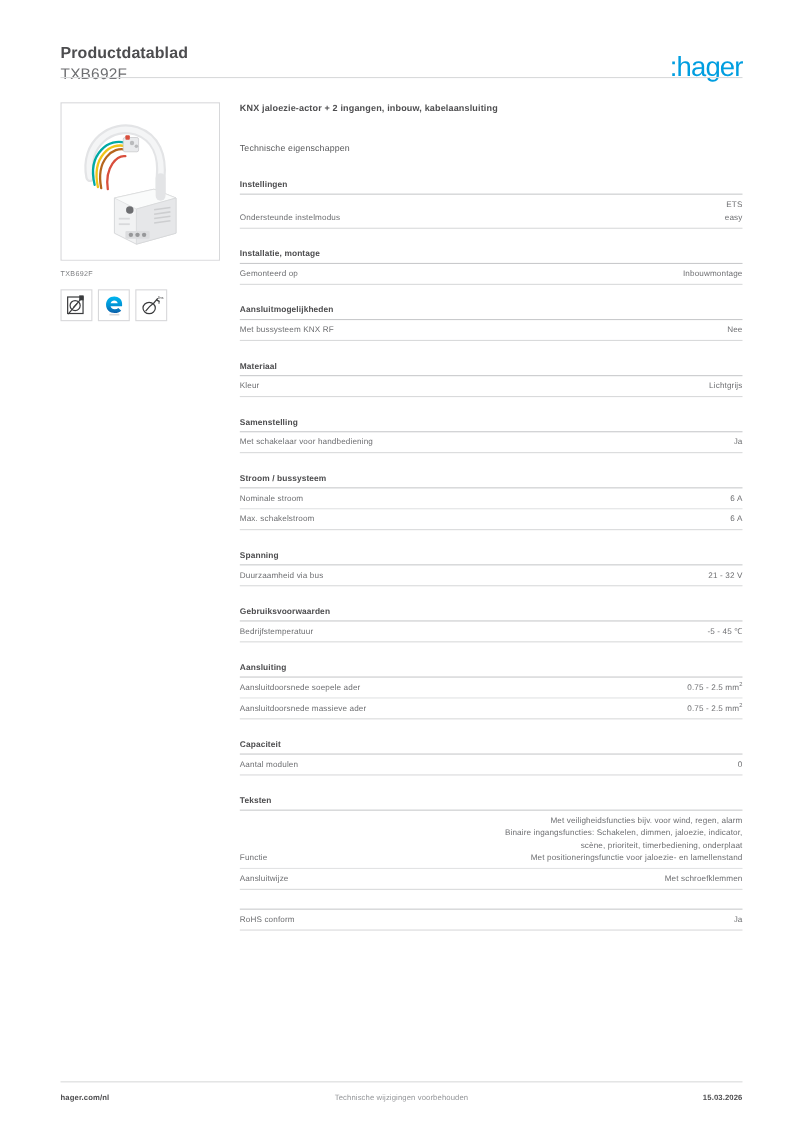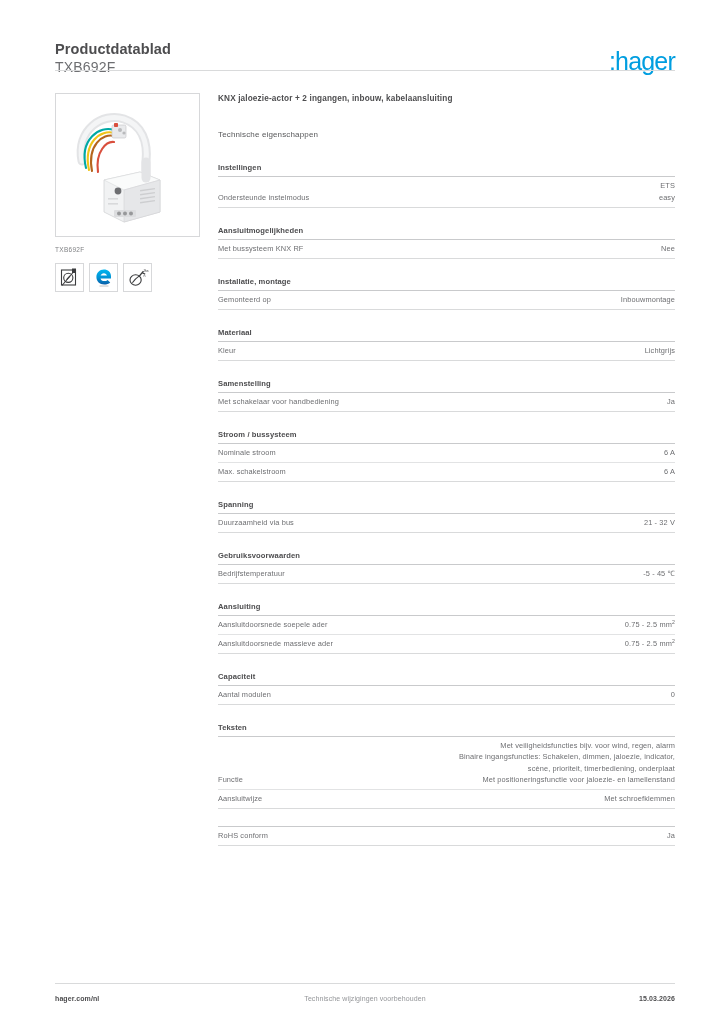--- a/index.html
+++ b/index.html
@@ -328,36 +328,36 @@
           <div class="rule rule-strong"></div>
           <div class="row">
             <div class="row-label">Ondersteunde instelmodus</div>
             <div class="row-value">
               <span class="vline">ETS</span>
               <span class="vline">easy</span>
             </div>
           </div>
         </div>
         <div class="section">
+          <div class="section-head">Installatie, montage</div>
+          <div class="rule rule-strong"></div>
+          <div class="row">
+            <div class="row-label">Gemonteerd op</div>
+            <div class="row-value">
+              <span class="vline">Inbouwmontage</span>
+            </div>
+          </div>
+        </div>
+        <div class="section">
           <div class="section-head">Aansluitmogelijkheden</div>
           <div class="rule rule-strong"></div>
           <div class="row">
             <div class="row-label">Met bussysteem KNX RF</div>
             <div class="row-value">
               <span class="vline">Nee</span>
-            </div>
-          </div>
-        </div>
-        <div class="section">
-          <div class="section-head">Installatie, montage</div>
-          <div class="rule rule-strong"></div>
-          <div class="row">
-            <div class="row-label">Gemonteerd op</div>
-            <div class="row-value">
-              <span class="vline">Inbouwmontage</span>
             </div>
           </div>
         </div>
         <div class="section">
           <div class="section-head">Materiaal</div>
           <div class="rule rule-strong"></div>
           <div class="row">
             <div class="row-label">Kleur</div>
             <div class="row-value">
               <span class="vline">Lichtgrijs</span>

